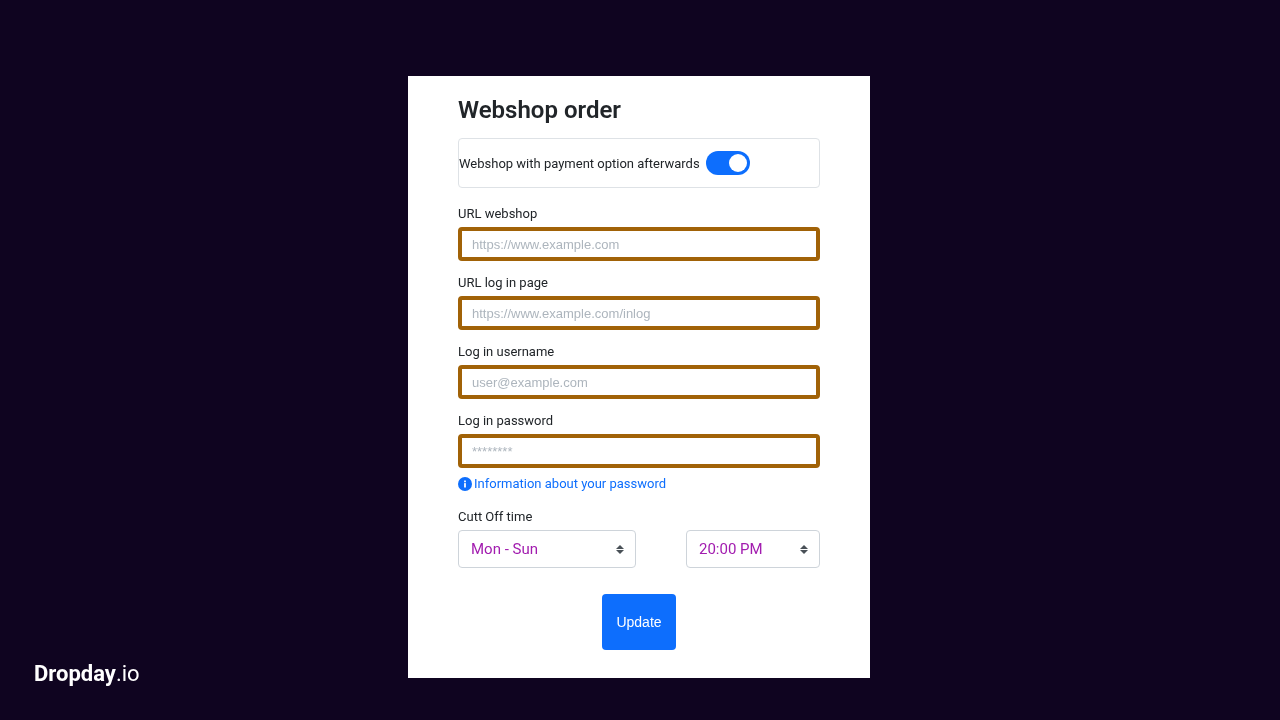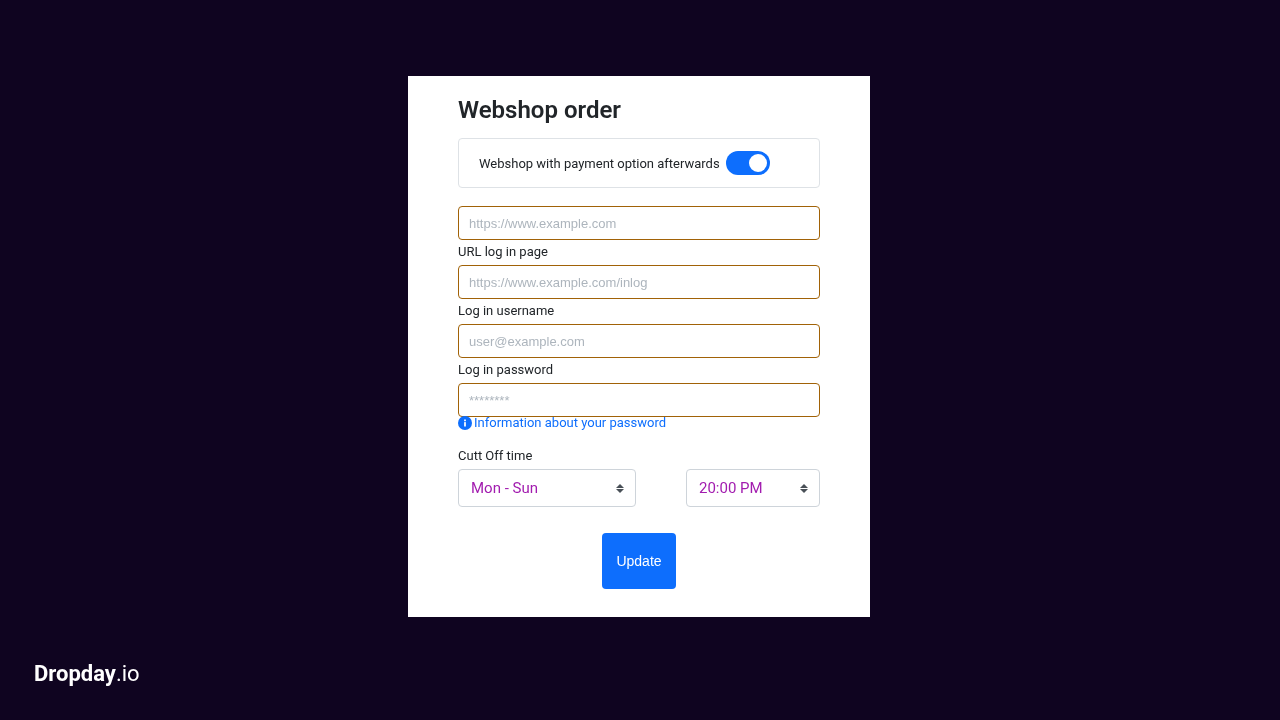--- a/index.html
+++ b/index.html
@@ -20,21 +20,21 @@
   }
   .title {
     font-size: 24px;
     font-weight: 600;
     color: #212529;
     margin-bottom: 14px;
   }
   .toggle-box {
     border: 1px solid #dee2e6;
     border-radius: 4px;
-    padding: 12px 20px;
+    padding: 12px 0;
     display: flex;
     align-items: center;
     margin-bottom: 18px;
   }
   .toggle-label {
     font-size: 13px;
     color: #212529;
     margin-right: 6px;
   }
   .toggle {
@@ -57,26 +57,26 @@
   }
   .field-label {
     font-size: 13px;
     color: #212529;
     margin-bottom: 6px;
     display: block;
   }
   .text-input {
     width: 100%;
     height: 34px;
-    border: 1px solid #a16207;
+    border: 4px solid #a16207;
     border-radius: 4px;
     padding: 0 10px;
     font-size: 13px;
     color: #495057;
-    margin-bottom: 4px;
+    margin-bottom: 14px;
     outline: none;
   }
   .text-input::placeholder { color: #adb5bd; }
   .info-link {
     display: flex;
     align-items: center;
     gap: 2px;
     color: #0d6efd;
     font-size: 13px;
     margin-top: -6px;
@@ -161,20 +161,21 @@
 <div class="card">
   <h2 class="title">Webshop order</h2>
 
   <div class="toggle-box">
     <span class="toggle-label">Webshop with payment option afterwards</span>
     <div class="toggle">
       <div class="toggle-knob"></div>
     </div>
   </div>
 
+  <label class="field-label">URL webshop</label>
   <input type="text" class="text-input" placeholder="https://www.example.com" style="">
 
   <label class="field-label">URL log in page</label>
   <input type="text" class="text-input" placeholder="https://www.example.com/inlog" style="">
 
   <label class="field-label">Log in username</label>
   <input type="text" class="text-input" placeholder="user@example.com" style="">
 
   <label class="field-label">Log in password</label>
   <input type="password" class="text-input" placeholder="********" style="">

